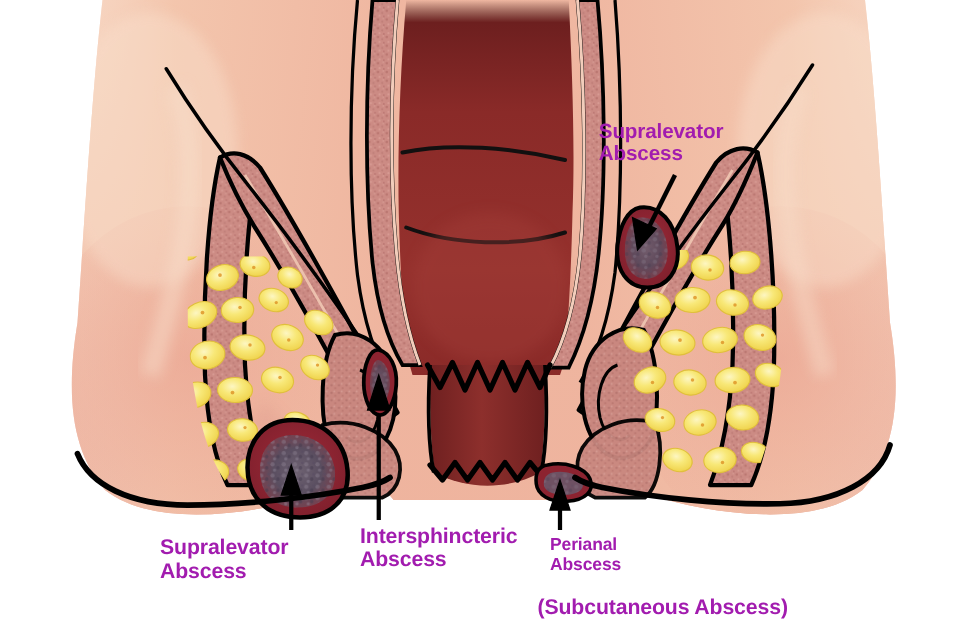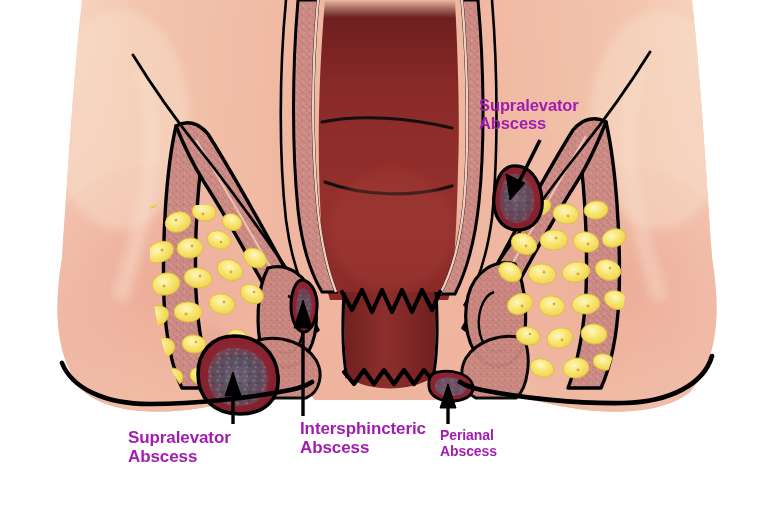--- a/index.html
+++ b/index.html
@@ -4,21 +4,21 @@
 <style>
   html,body{margin:0;padding:0;background:#ffffff;}
   body{width:774px;height:505px;overflow:hidden;
        font-family:"Liberation Sans","DejaVu Sans",sans-serif;}
   #stage{position:relative;width:774px;height:505px;background:#fff;}
   #fig{position:absolute;left:0;top:0;width:774px;height:505px;}
   .lbl{position:absolute;font-weight:bold;color:#a21caf;text-align:left;
        line-height:1.12;white-space:pre-line;letter-spacing:-0.1px;}
   #lbl-supralevator{left:479px;top:96px;width:166px;font-size:16.5px;}
   #lbl-ischiorectal{left:128px;top:428px;width:192px;font-size:17px;}
-  #lbl-intersphincteric{left:300px;top:419px;width:210px;font-size:17px;}
+  #lbl-intersphincteric{left:288px;top:419px;width:210px;font-size:17px;}
   #lbl-perianal{left:440px;top:428px;width:128px;font-size:14px;}
   #lbl-subcut{left:430px;top:476px;width:330px;font-size:17px;}
   #lbl-rectum{position:absolute;left:309px;top:42px;width:172px;text-align:center;
        font-size:27px;font-weight:bold;color:#ffffff;
        text-shadow:2px 2px 2px rgba(40,8,8,.85),0 0 3px rgba(60,10,10,.6);}
 </style>
 </head>
 <body>
 
 <div id="stage">
@@ -387,14 +387,15 @@
 
   <div class="lbl" id="lbl-ischiorectal">Supralevator
 Abscess</div>
 
   <div class="lbl" id="lbl-intersphincteric">Intersphincteric
 Abscess</div>
 
   <div class="lbl" id="lbl-perianal">Perianal
 Abscess</div>
 
+  <div class="lbl" id="lbl-subcut">(Subcutaneous Abscess)</div>
 
 </div>
 
 </body></html>

